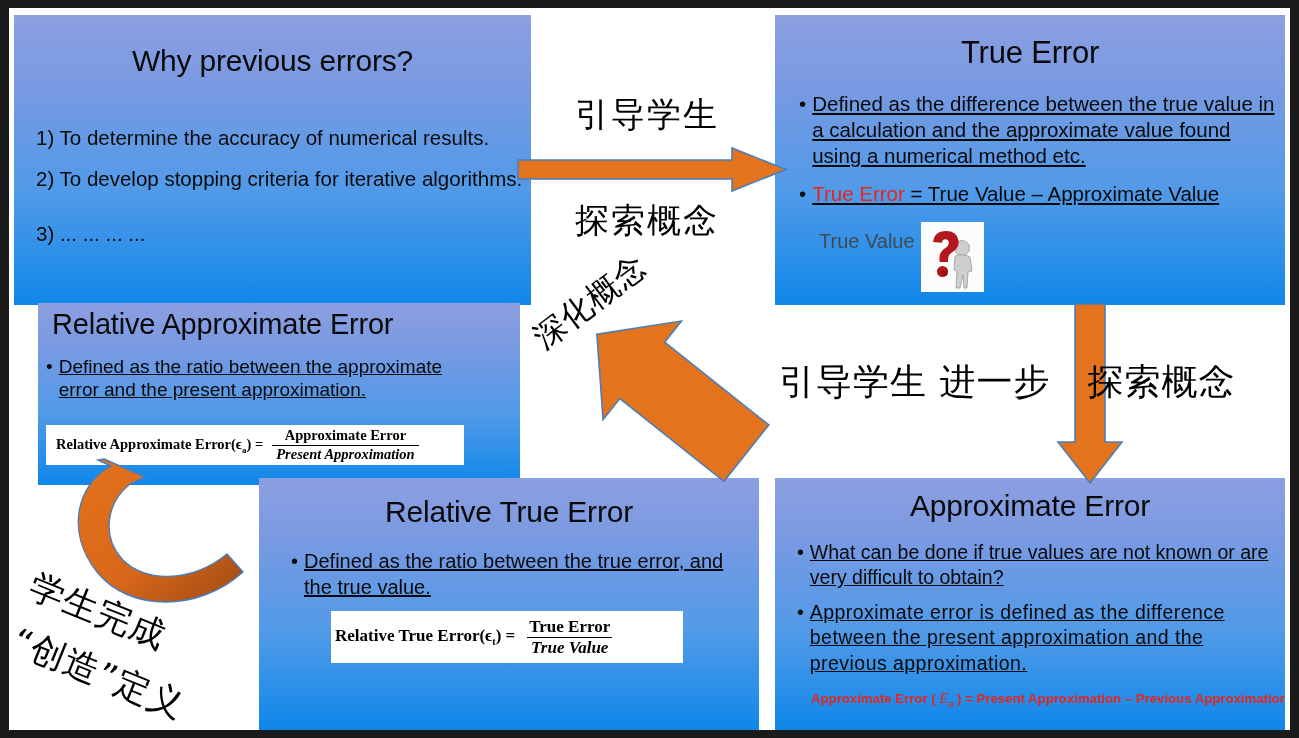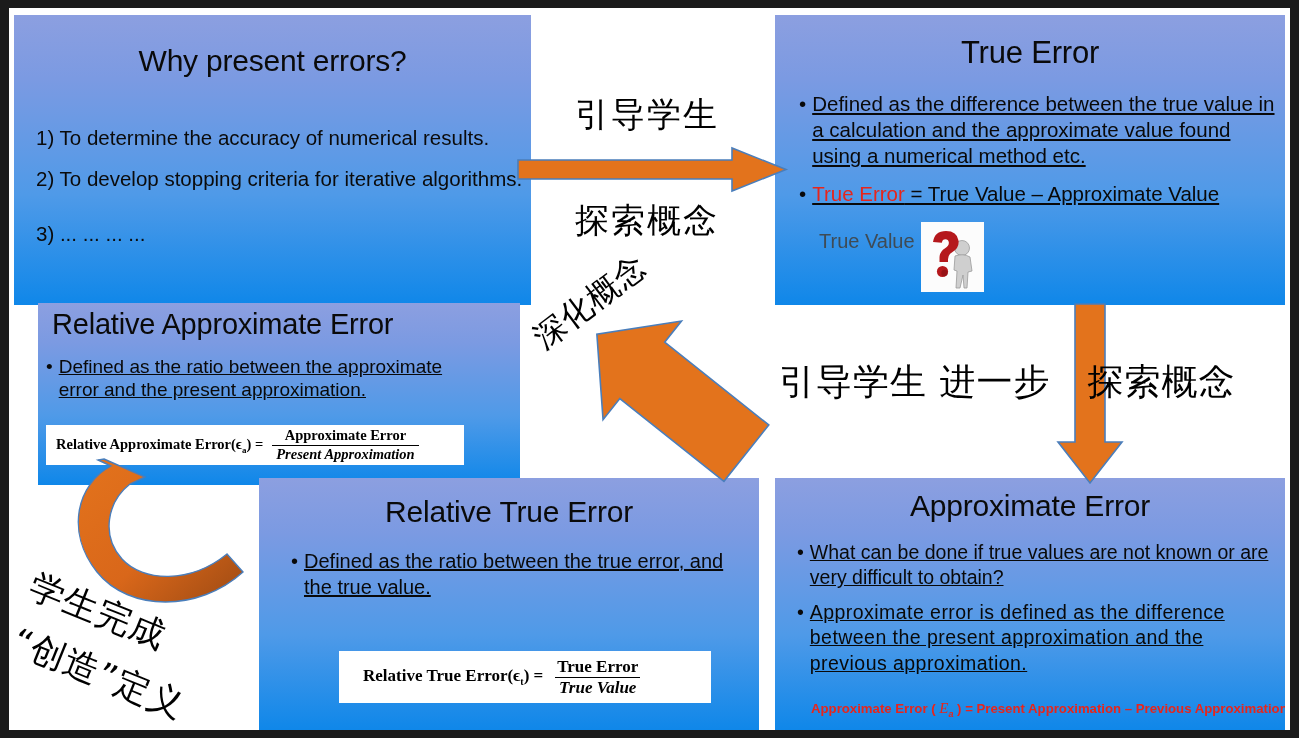--- a/index.html
+++ b/index.html
@@ -49,21 +49,21 @@
   
   #p4{left:250px;top:470px;width:500px;height:252px;}
   #p4 .ptitle{margin-top:18px;font-size:30px;}
   #p4 .bul{position:absolute;left:32px;top:70px;width:440px;font-size:20px;line-height:1.3;}
 
   
   #p5{left:766px;top:470px;width:510px;height:252px;}
   #p5 .ptitle{margin-top:12px;font-size:30px;}
   #p5 .bul{position:absolute;font-size:19.5px;line-height:1.3;}
   #p5 .bul.b2 .txt{letter-spacing:0.45px;}
-  #ae-formula{position:absolute;left:36px;top:222px;font-size:13.2px;
+  #ae-formula{position:absolute;left:36px;top:212px;font-size:13.2px;
               font-weight:700;color:#e8251b;white-space:nowrap;}
   #ae-formula i{font-family:"Liberation Serif","DejaVu Serif",serif;font-style:italic;
                 font-weight:400;font-size:15px;}
   #ae-formula sub{font-size:9px;font-style:italic;}
 
   
   .arrow{position:absolute;}
   .arrow svg{display:block;overflow:visible;}
 
   
@@ -79,21 +79,21 @@
   #cjk-bl2{left:5px;top:608px;font-size:35px;letter-spacing:1px;
            transform:rotate(22deg);transform-origin:0 50%;}
 </style>
 </head>
 <body>
 
 <div id="frame">
 <div id="canvas">
 
   <div class="panel" id="p1">
-    <div class="ptitle">Why present errors?</div>
+    <div class="ptitle">Why previous errors?</div>
     <div class="line" style="top:111px;">1) To determine the accuracy of numerical results.</div>
     <div class="line" style="top:152px;">2) To develop stopping criteria for iterative algorithms.</div>
     <div class="line" style="top:207px;">3)  ... ... ... ...</div>
   </div>
 
   <div class="panel" id="p2">
     <div class="ptitle">True Error</div>
 
     <div class="bul" style="left:24px;top:76px;width:480px;">
       <span class="dot">•</span>
@@ -143,21 +143,21 @@
     </div>
   </div>
 
   <div class="panel" id="p4">
     <div class="ptitle">Relative True Error</div>
     <div class="bul">
       <span class="dot">•</span>
       <span class="txt">Defined as the ratio between the true error, and the true value.</span>
     </div>
 
-    <div class="frmbox" id="rte-frm" style="left:80px;top:133px;width:348px;height:52px;font-size:17px;padding-left:24px;margin-top:40px;">
+    <div class="frmbox" id="rte-frm" style="left:72px;top:133px;width:348px;height:52px;font-size:17px;padding-left:4px;">
       <span><span>Relative True Error(ϵ</span><sub style="font-size:10px;">t</sub><span>) =</span></span>
       <span class="frac" style="margin-left:10px;">
         <span class="num">True Error</span>
         <span class="den">True Value</span>
       </span>
     </div>
   </div>
 
   <div class="panel" id="p5">
     <div class="ptitle">Approximate Error</div>

